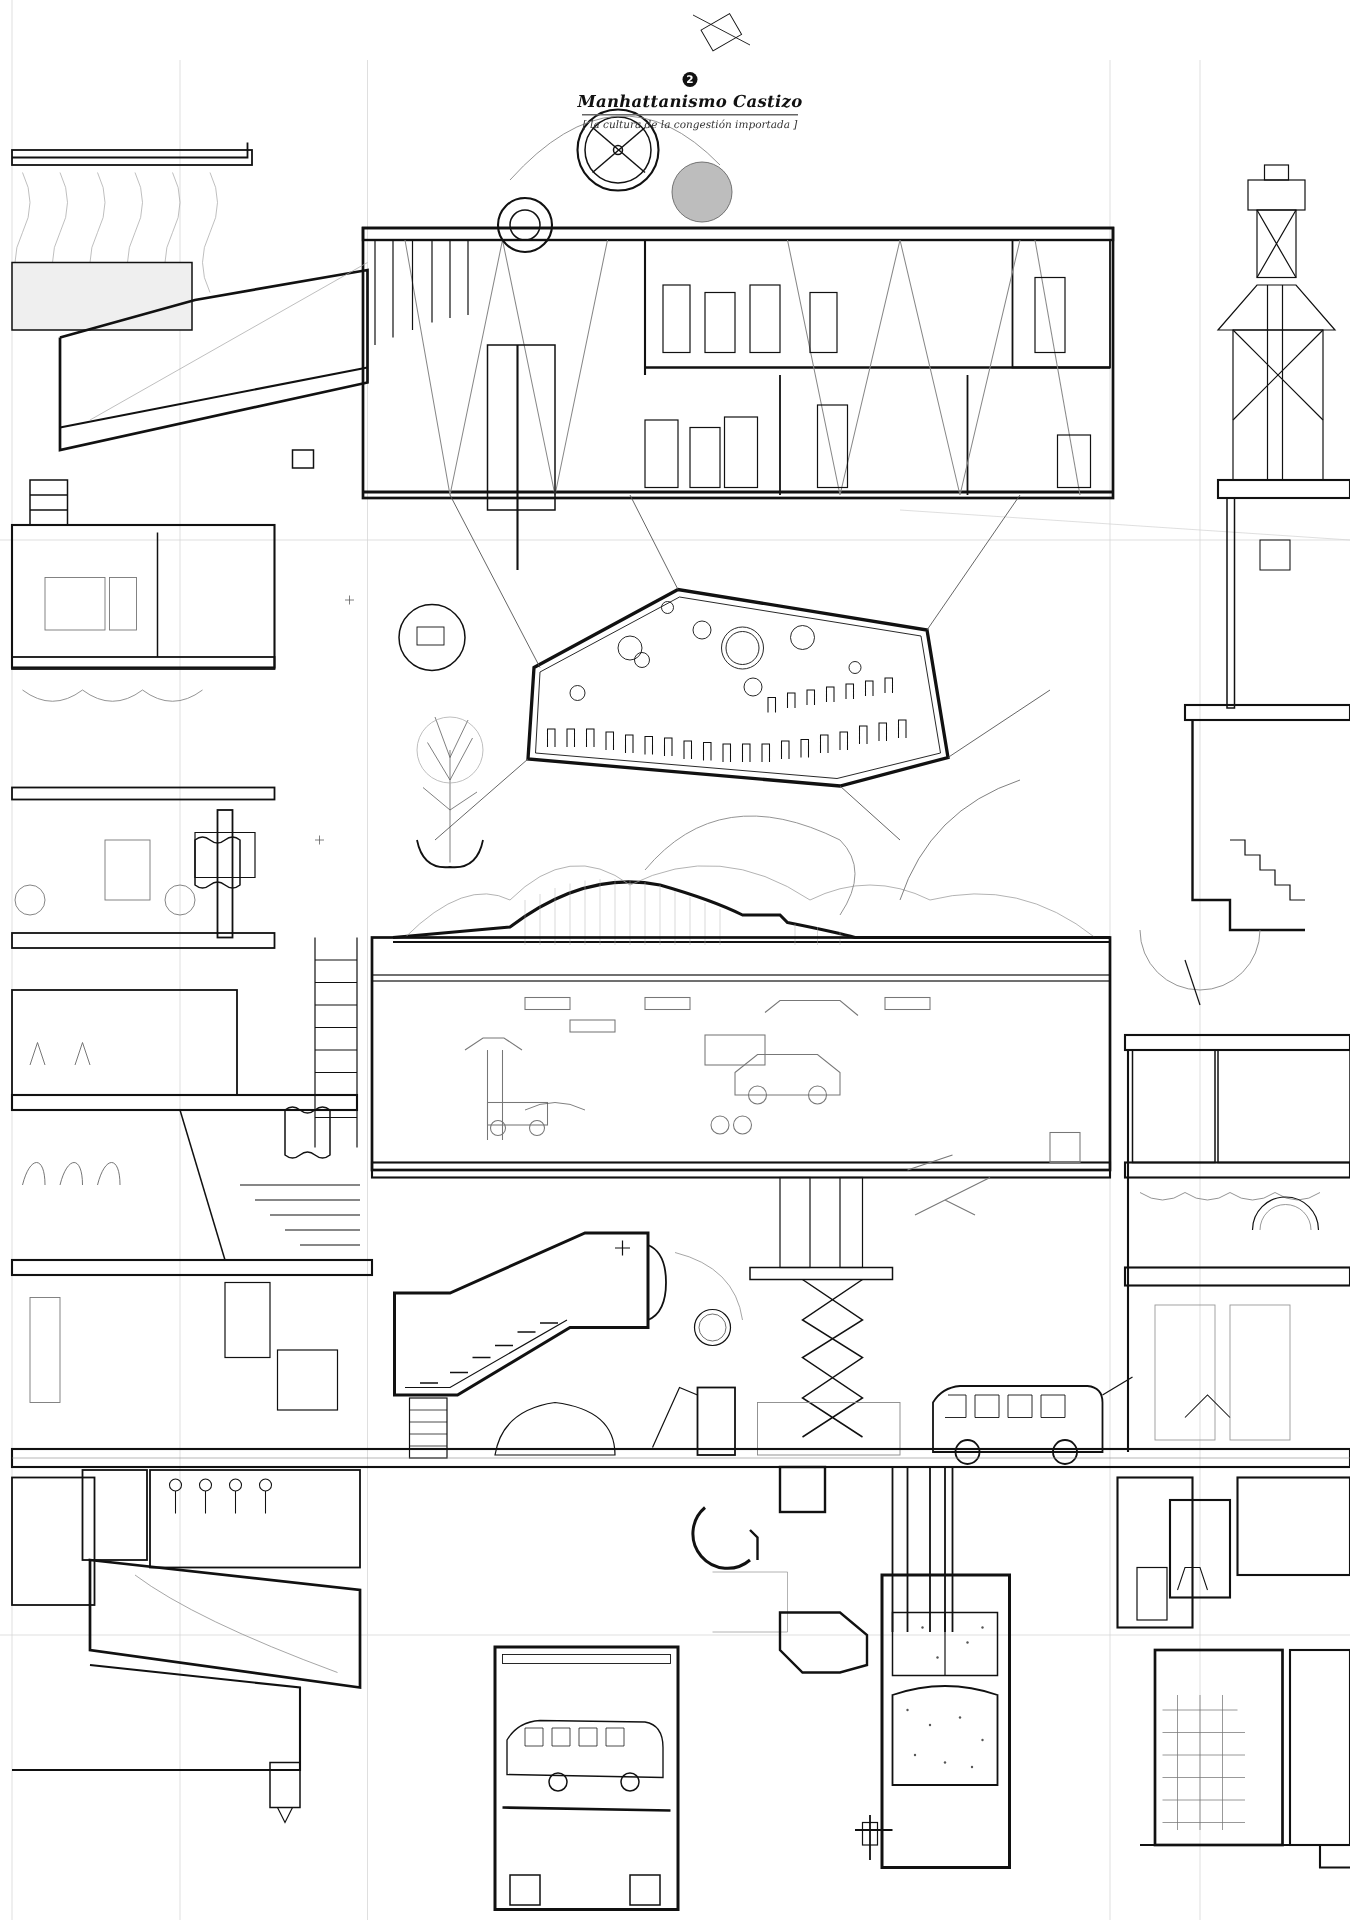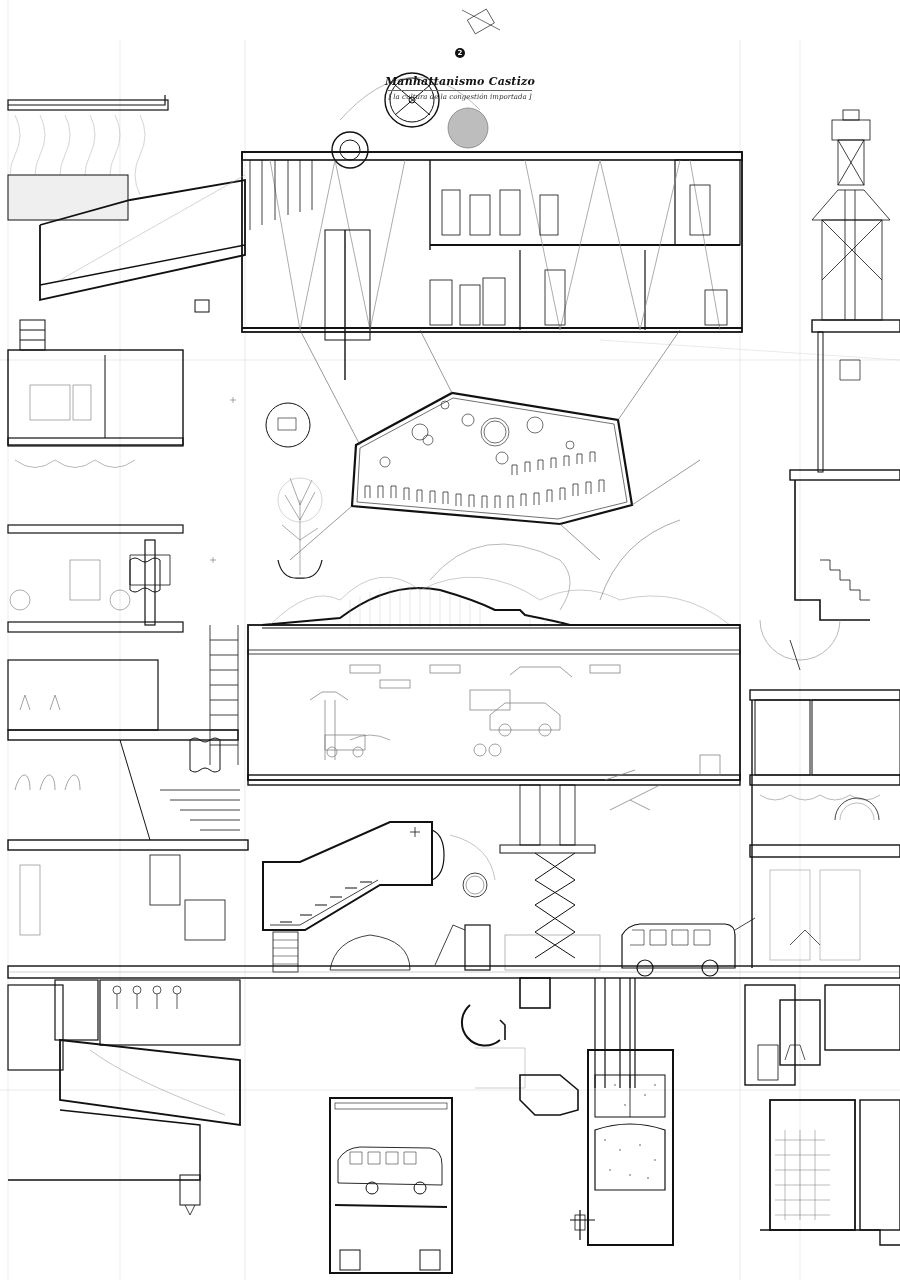--- a/index.html
+++ b/index.html
@@ -1,20 +1,20 @@
 <!DOCTYPE html>
 <html><head>
 <meta charset="utf-8">
 <style>
   html,body{margin:0;padding:0;background:#ffffff;}
   body{width:900px;height:1280px;position:relative;overflow:hidden;font-family:"DejaVu Serif",serif;}
   #sheet{position:absolute;left:0;top:0;width:900px;height:1280px;}
   .title-block{position:absolute;left:380px;top:40px;width:160px;text-align:center;}
   .badge{display:inline-block;width:10px;height:10px;border-radius:50%;background:#111;color:#fff;font:bold 7px "DejaVu Sans",sans-serif;line-height:10px;text-align:center;}
-  .title{font:italic bold 11px "DejaVu Serif",serif;color:#111;margin-top:16px;letter-spacing:0.2px;}
+  .title{font:italic bold 11px "DejaVu Serif",serif;color:#111;margin-top:2px;letter-spacing:0.2px;}
   .subtitle{font:italic 7px "DejaVu Serif",serif;color:#333;margin-top:0;}
   .rule{height:0;border-top:0.6px solid #666;margin:2px 8px;}
 </style>
 </head>
 <body>
 
 <div id="sheet">
 <svg width="900" height="1280" viewBox="0 0 900 1280" xmlns="http://www.w3.org/2000/svg" fill="none" stroke="#111" stroke-width="1">
 
   <g stroke="#d4d4d4" stroke-width="0.5">

